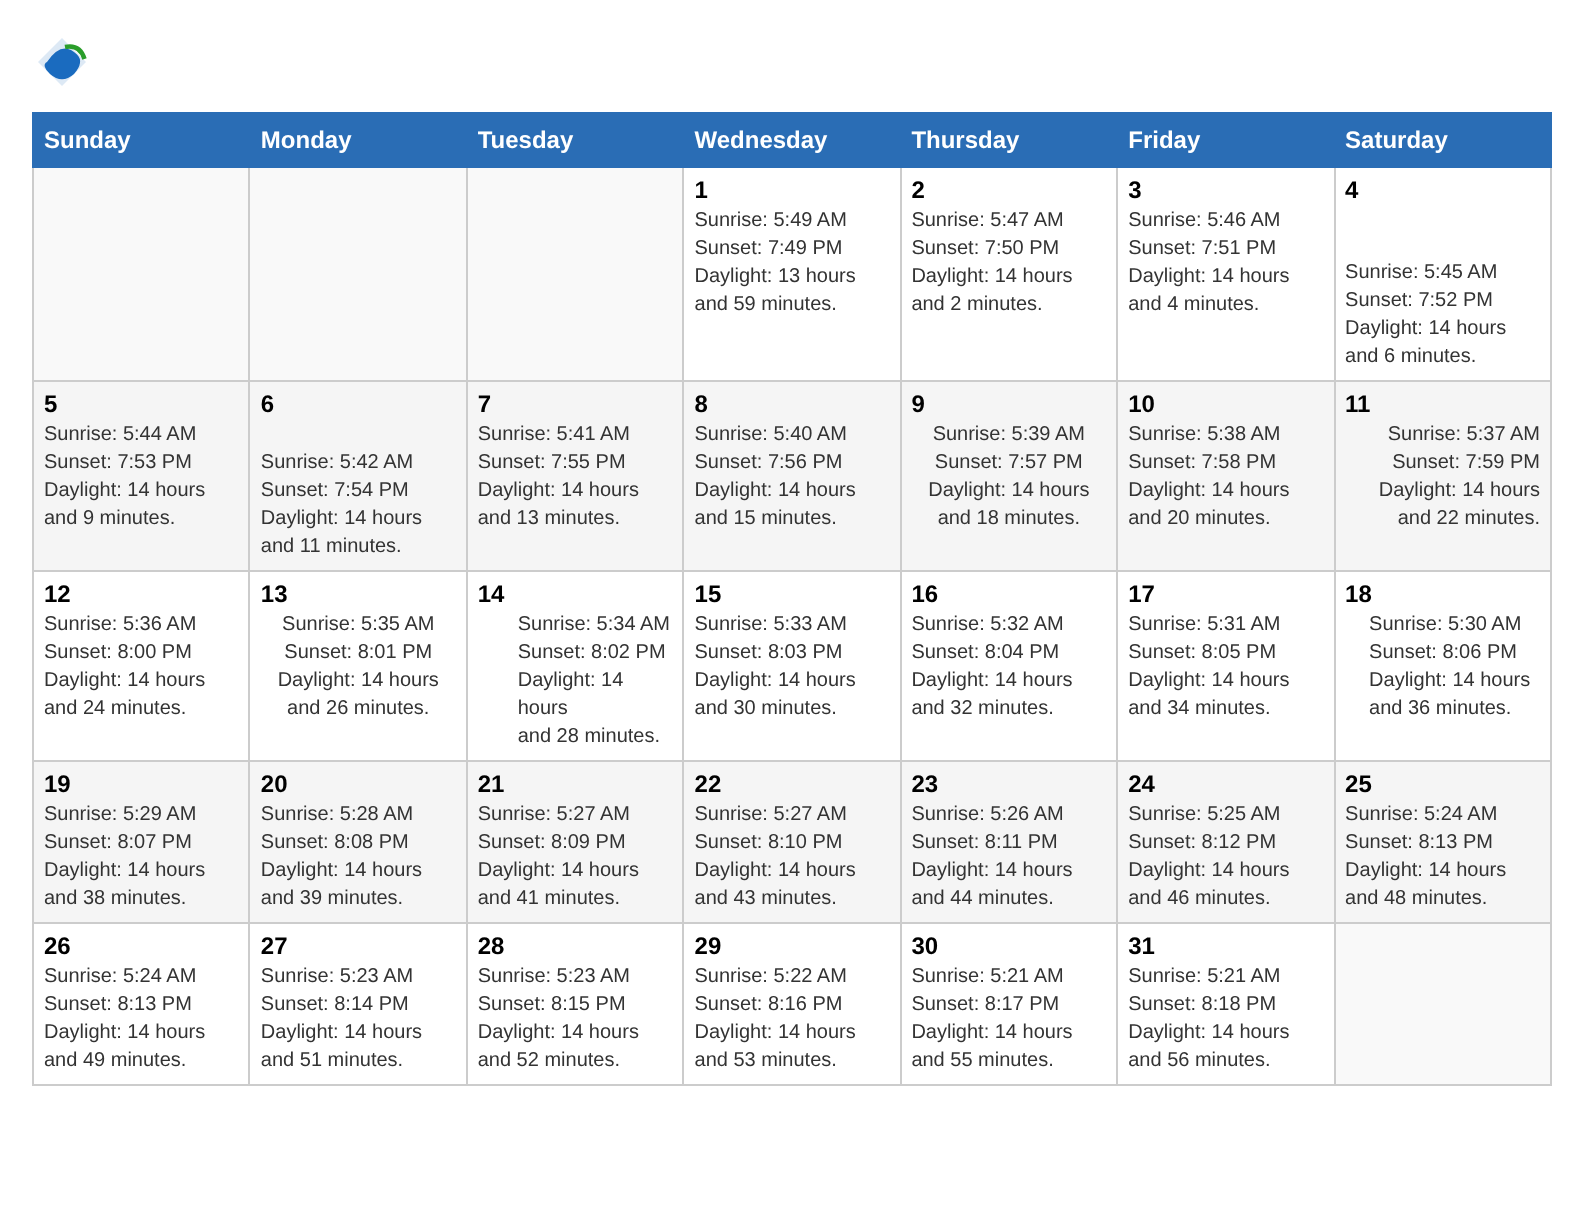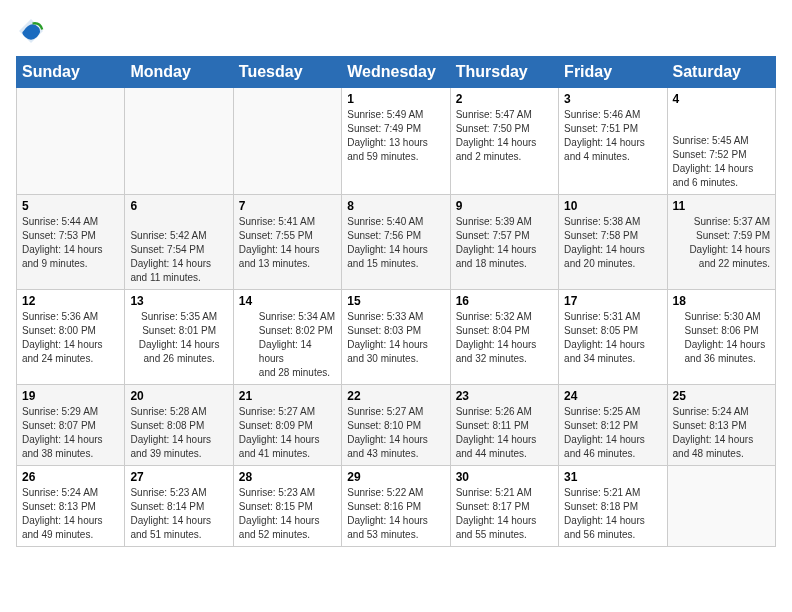--- a/index.html
+++ b/index.html
@@ -50,21 +50,21 @@
     table {
       width: 100%;
       border-collapse: collapse;
       font-size: 11px;
     }
     thead tr th {
       background-color: #2a6db5;
       color: #fff;
       text-align: left;
       padding: 6px 5px;
-      font-size: 16px;
+      font-size: 12px;
       border: 1px solid #2a6db5;
     }
     tbody tr td {
       vertical-align: top;
       border: 1px solid #ccc;
       padding: 4px 5px;
       width: calc(100% / 7);
       height: 80px;
       background: #fff;
     }
@@ -178,21 +178,21 @@
         </td>
         <td>
           <span class="day-num">8</span>
           <div class="day-detail" style="white-space: pre-line;">Sunrise: 5:40 AM
 Sunset: 7:56 PM
 Daylight: 14 hours
 and 15 minutes.</div>
         </td>
         <td>
           <span class="day-num">9</span>
-          <div class="day-detail" style="white-space: pre-line;">Sunrise: 5:39 AM
+          <div class="day-detail" style="white-space: pre-line; text-align: center;">Sunrise: 5:39 AM
 Sunset: 7:57 PM
 Daylight: 14 hours
 and 18 minutes.</div>
         </td>
         <td>
           <span class="day-num">10</span>
           <div class="day-detail" style="white-space: pre-line;">Sunrise: 5:38 AM
 Sunset: 7:58 PM
 Daylight: 14 hours
 and 20 minutes.</div>

